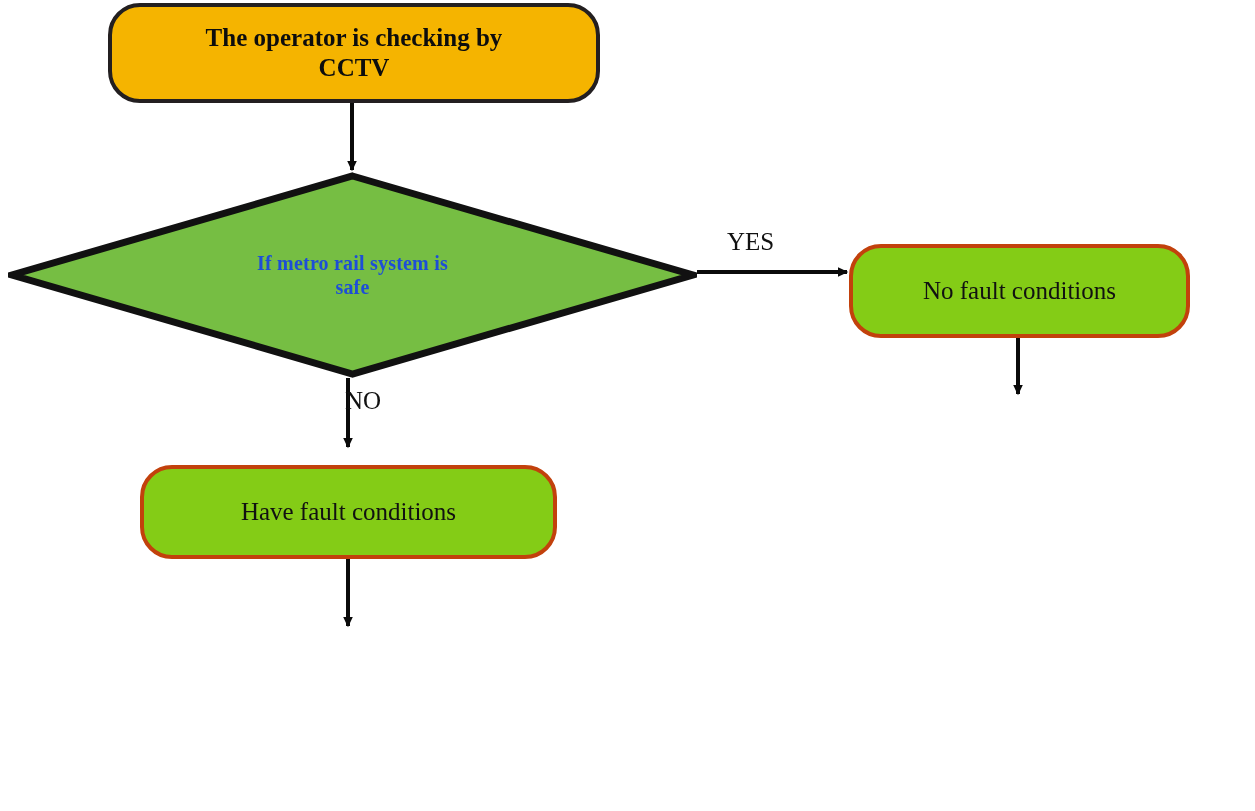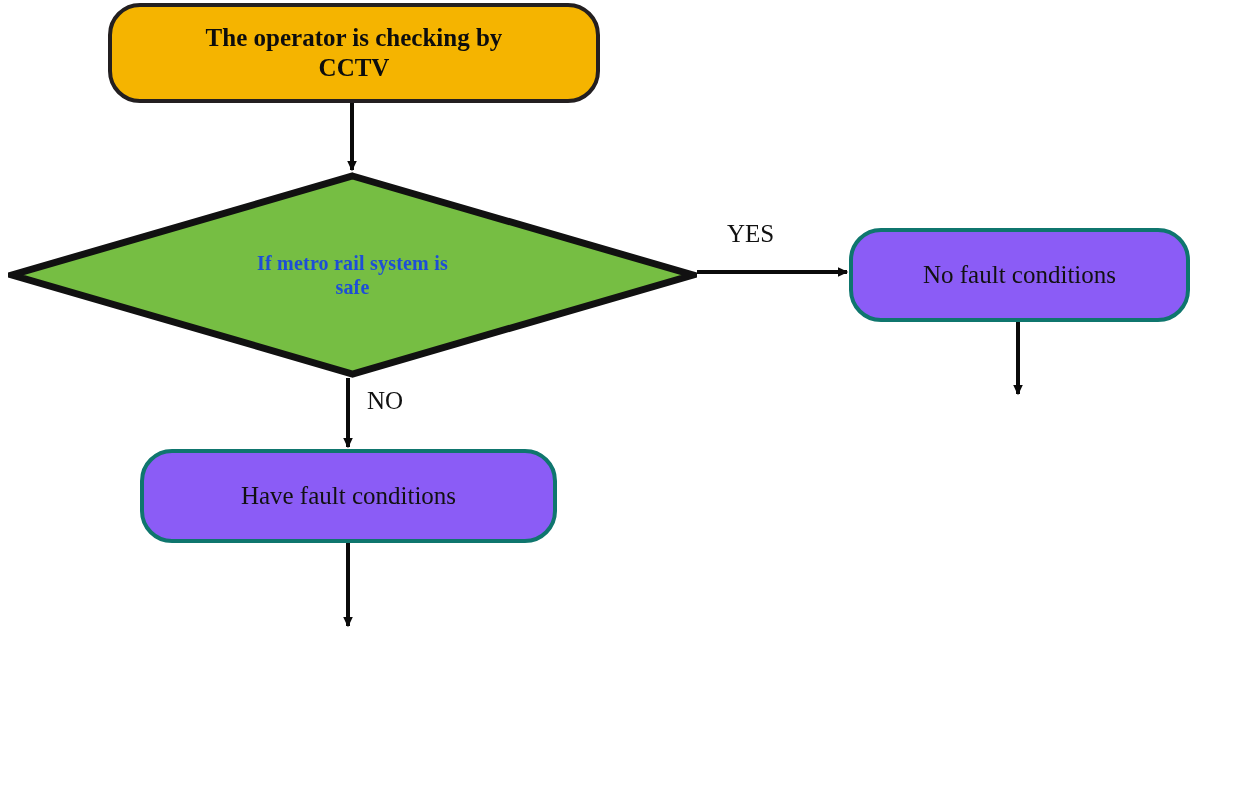--- a/index.html
+++ b/index.html
@@ -66,22 +66,23 @@
     position: relative;
     z-index: 2;
     font-size: 20px;
     font-weight: bold;
     color: #1d4ed8;
     letter-spacing: 0.2px;
   }
 
   
   .box-plain {
-    background: #8b5cf6;
-    border: 4px solid #0f766e;
+    background: #84cc16;
+    border: 4px solid #c2410c;
+    margin-top: 16px;
   }
   .box-plain .label {
     font-size: 25px;
     font-weight: normal;
     color: #111111;
   }
   #node-nofault {
     left: 849px;
     top: 228px;
     width: 341px;
@@ -132,25 +133,25 @@
   
   .edge-label {
     position: absolute;
     font-size: 25px;
     font-weight: normal;
     color: #111111;
     white-space: nowrap;
   }
   #label-yes {
     left: 727px;
-    top: 220px;
+    top: 228px;
     text-align: center;
   }
   #label-no {
-    left: 367px;
+    left: 345px;
     top: 387px;
   }
 </style>
 </head>
 <body>
 
 <div id="canvas">
 
   <svg class="connector" viewBox="0 0 1255 811" width="1255" height="811" xmlns="http://www.w3.org/2000/svg">
     <defs>

